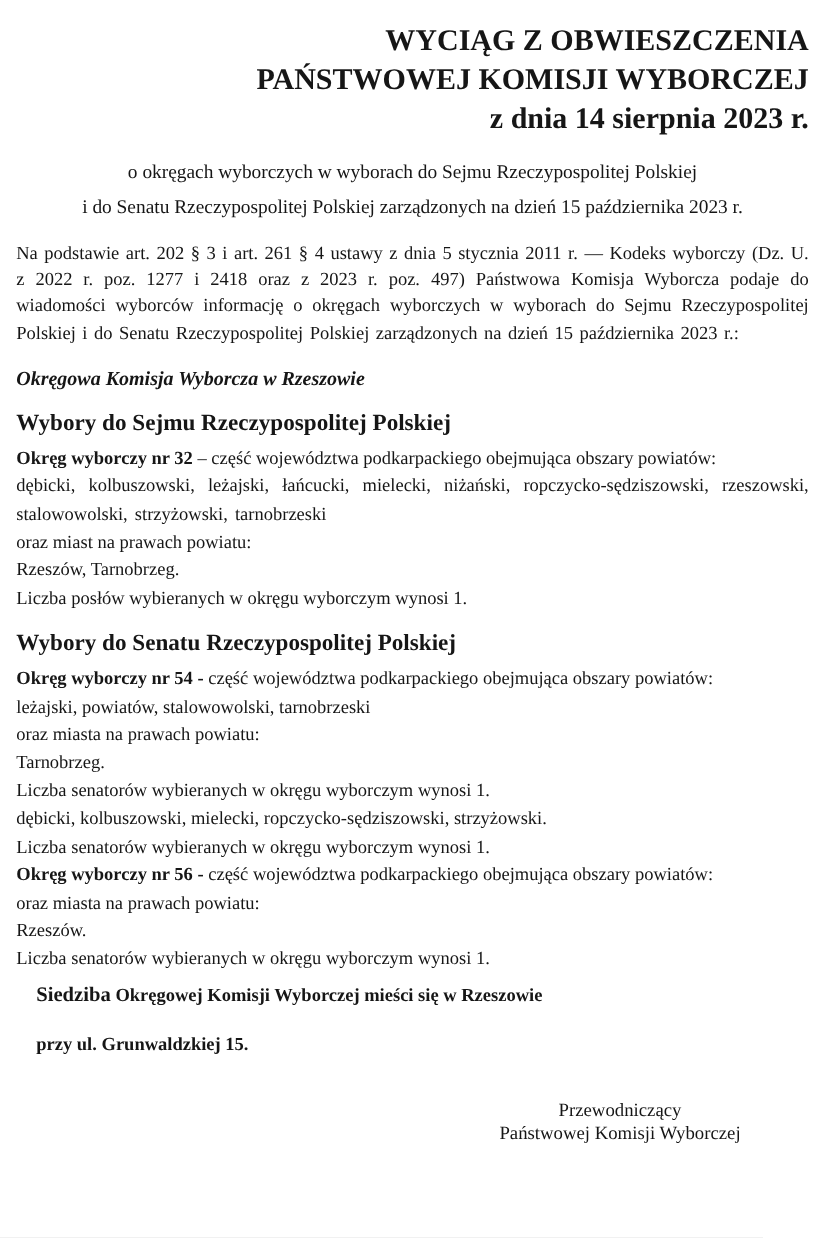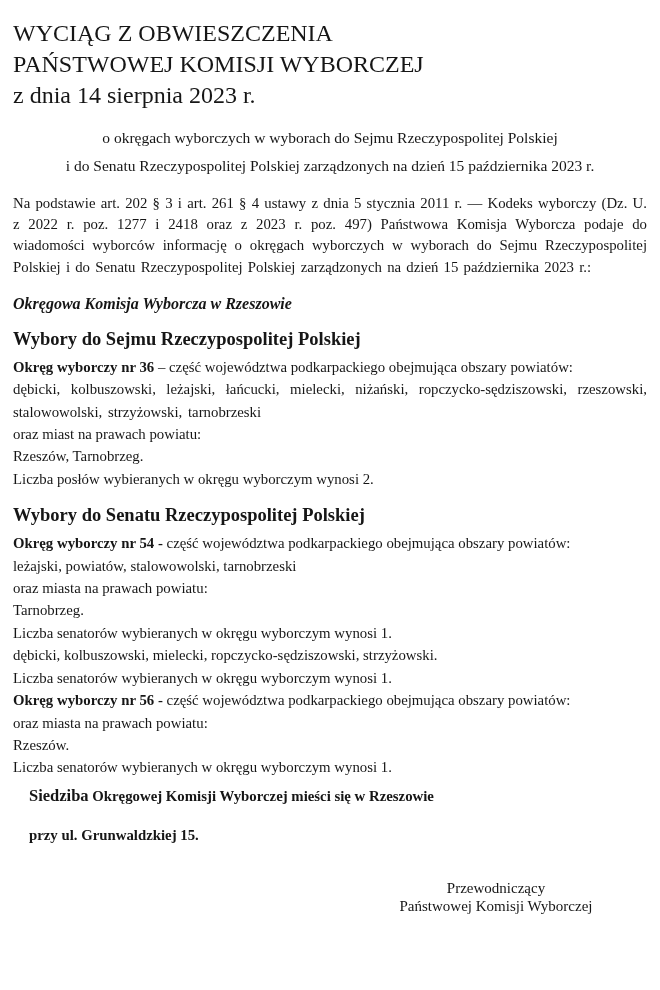--- a/index.html
+++ b/index.html
@@ -12,22 +12,22 @@
     color: #161616;
     font-family: "Liberation Serif", "DejaVu Serif", serif;
     box-sizing: border-box;
     padding: 12px 13px 0 13px;
     overflow: hidden;
   }
   
   .title {
     margin: 6px 0 0 0;
     font-size: 24px;
-    font-weight: normal;
-    text-align: left;
+    font-weight: bold;
+    text-align: right;
     line-height: 31px;
   }
   .title-line { display: block; }
   .subtitle {
     margin: 13px 0 0 0;
     font-size: 15.5px;
     text-align: center;
     line-height: 28px;
   }
   .subtitle-line { display: block; }
@@ -101,25 +101,25 @@
       <span class="subtitle-line">i do Senatu Rzeczypospolitej Polskiej zarządzonych na dzień 15 października 2023 r.</span>
     </p>
   </header>
 
   <p class="intro">Na podstawie art. 202 § 3 i art. 261 § 4 ustawy z dnia 5 stycznia 2011 r. — Kodeks wyborczy (Dz. U. z 2022 r. poz. 1277 i 2418 oraz z 2023 r. poz. 497) Państwowa Komisja Wyborcza podaje do wiadomości wyborców informację o okręgach wyborczych w wyborach do Sejmu Rzeczypospolitej Polskiej i do Senatu Rzeczypospolitej Polskiej zarządzonych na dzień 15 października 2023 r.:</p>
 
   <h2 class="commission">Okręgowa Komisja Wyborcza w Rzeszowie</h2>
 
   <section>
     <h2 class="section-heading">Wybory do Sejmu Rzeczypospolitej Polskiej</h2>
-    <p class="line first-line"><b class="district-label">Okręg wyborczy nr 36</b> <span>– część województwa podkarpackiego obejmująca obszary powiatów:</span></p>
+    <p class="line first-line"><b class="district-label">Okręg wyborczy nr 32</b> <span>– część województwa podkarpackiego obejmująca obszary powiatów:</span></p>
     <p class="line justify">dębicki, kolbuszowski, leżajski, łańcucki, mielecki, niżański, ropczycko-sędziszowski, rzeszowski, stalowowolski, strzyżowski, tarnobrzeski</p>
     <p class="line">oraz miast na prawach powiatu:</p>
     <p class="line">Rzeszów, Tarnobrzeg.</p>
-    <p class="line">Liczba posłów wybieranych w okręgu wyborczym wynosi 2.</p>
+    <p class="line">Liczba posłów wybieranych w okręgu wyborczym wynosi 1.</p>
   </section>
 
   <section>
     <h2 class="section-heading">Wybory do Senatu Rzeczypospolitej Polskiej</h2>
 
     <p class="line first-line"><b class="district-label">Okręg wyborczy nr 54 -</b> <span>część województwa podkarpackiego obejmująca obszary powiatów:</span></p>
     <p class="line">leżajski, powiatów, stalowowolski, tarnobrzeski</p>
     <p class="line">oraz miasta na prawach powiatu:</p>
     <p class="line">Tarnobrzeg.</p>
     <p class="line">Liczba senatorów wybieranych w okręgu wyborczym wynosi 1.</p>

